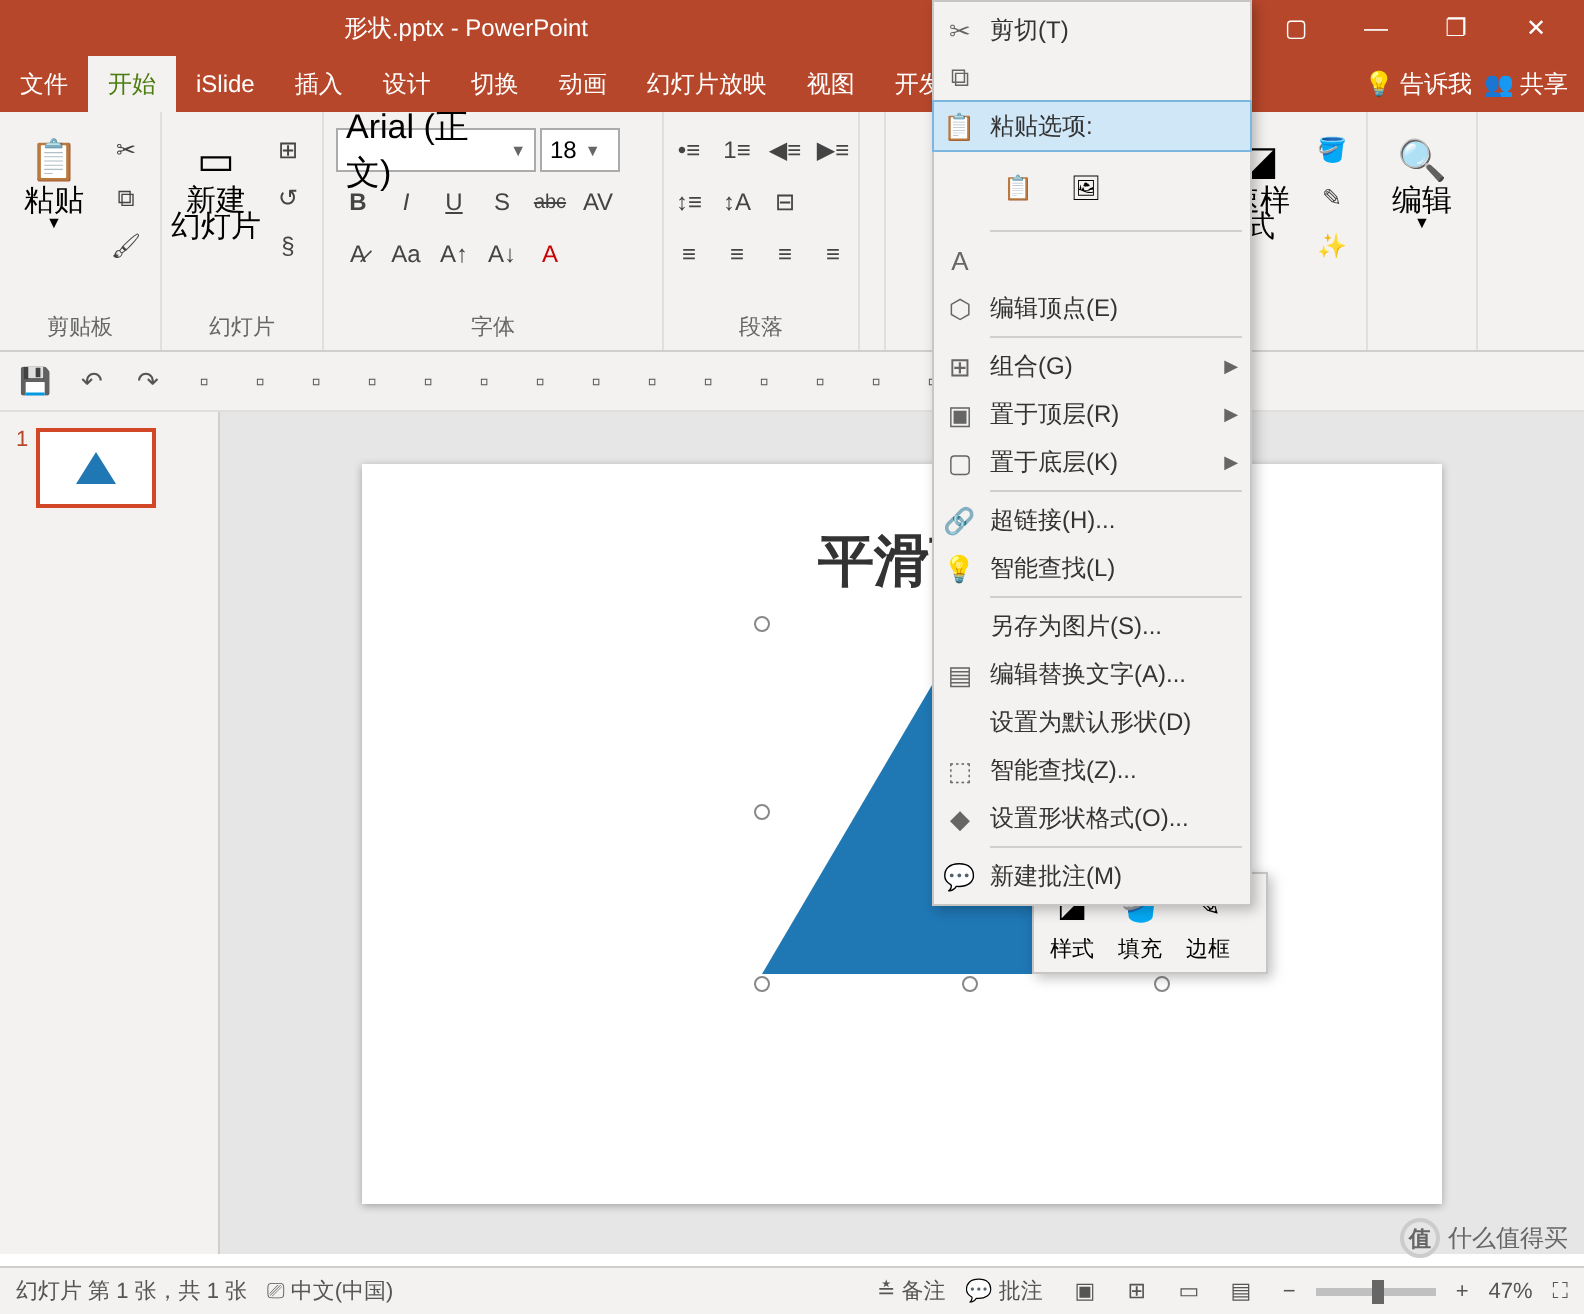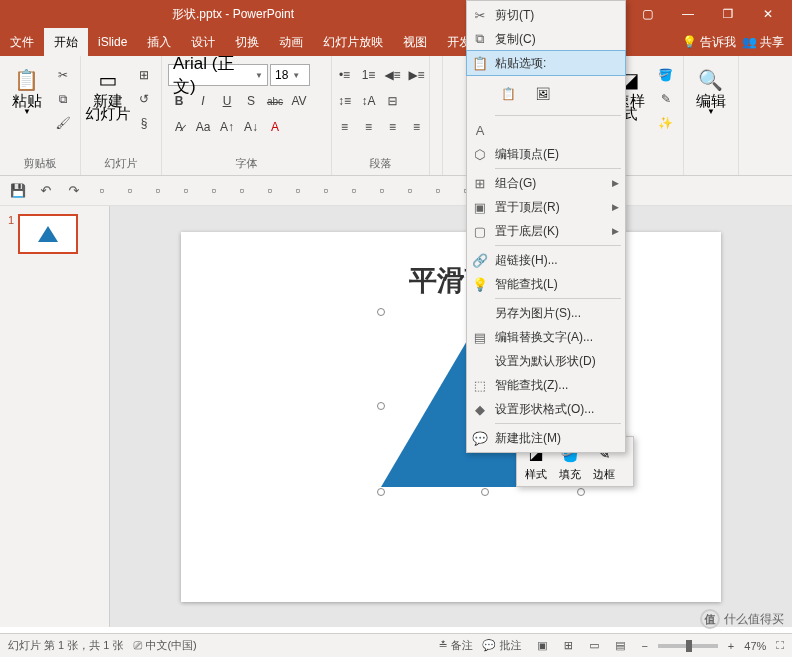--- a/index.html
+++ b/index.html
@@ -3,21 +3,21 @@
 <meta charset="utf-8">
 <style>
 * { margin: 0; padding: 0; box-sizing: border-box; font-family: "Microsoft YaHei", sans-serif; }
 body { width: 792px; height: 657px; background: #fff; overflow: hidden; font-size: 12px; position: relative; }
 .titlebar { height: 28px; background: #b7472a; display: flex; align-items: center; color: #fff; }
 .titlebar .title { flex: 1; text-align: center; font-size: 12px; }
 .titlebar .wincontrols { display: flex; padding-right: 4px; }
 .titlebar .winbtn { width: 40px; height: 28px; display: flex; align-items: center; justify-content: center; color: #fff; cursor: pointer; }
 .menubar { height: 28px; background: #b7472a; display: flex; align-items: center; color: #fff; font-size: 12px; }
 .menubar .tab { padding: 0 10px; height: 28px; display: flex; align-items: center; cursor: pointer; }
-.menubar .tab.active { background: #f3f2f1; color: #000000; }
+.menubar .tab.active { background: #f3f2f1; color: #4d7c0f; }
 .menubar .spacer { flex: 1; }
 .menubar .right { display: flex; align-items: center; gap: 6px; padding-right: 8px; }
 .menubar .right .item { display: flex; align-items: center; gap: 3px; cursor: pointer; }
 
 .ribbon { height: 120px; background: #f3f2f1; border-bottom: 1px solid #d0cfce; display: flex; }
 .group { display: flex; flex-direction: column; align-items: center; padding: 4px 6px 2px; border-right: 1px solid #e1dfdd; }
 .group .content { flex: 1; display: flex; align-items: flex-start; gap: 4px; padding-top: 4px; }
 .group .label { font-size: 11px; color: #666; padding: 2px 0; }
 .bigbtn { display: flex; flex-direction: column; align-items: center; width: 42px; cursor: pointer; padding: 2px; }
 .bigbtn .ico { width: 24px; height: 28px; display: flex; align-items: center; justify-content: center; font-size: 20px; }
@@ -290,21 +290,20 @@
   </div>
 </div>
 
 <div class="ctxmenu">
   <div class="ctxitem">
       <div class="ico">✂</div>
       <div class="txt">剪切(T)</div>
     </div>
   <div class="ctxitem">
       <div class="ico">⧉</div>
-      <div class="txt">复制(C)</div>
     </div>
   <div class="ctxitem hl">
       <div class="ico">📋</div>
       <div class="txt">粘贴选项:</div>
     </div>
   <div class="pasterow">
     <div class="pastebtn">📋</div>
     <div class="pastebtn">🖼</div>
   </div>
   <div class="ctxsep"></div>

